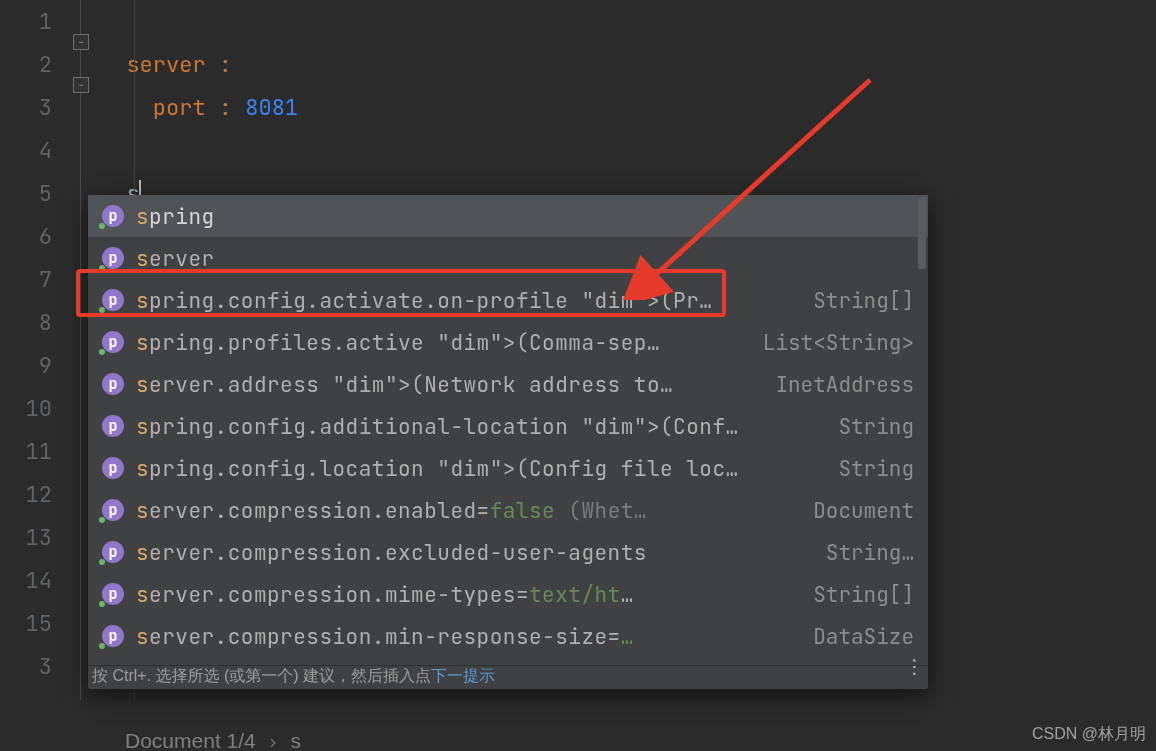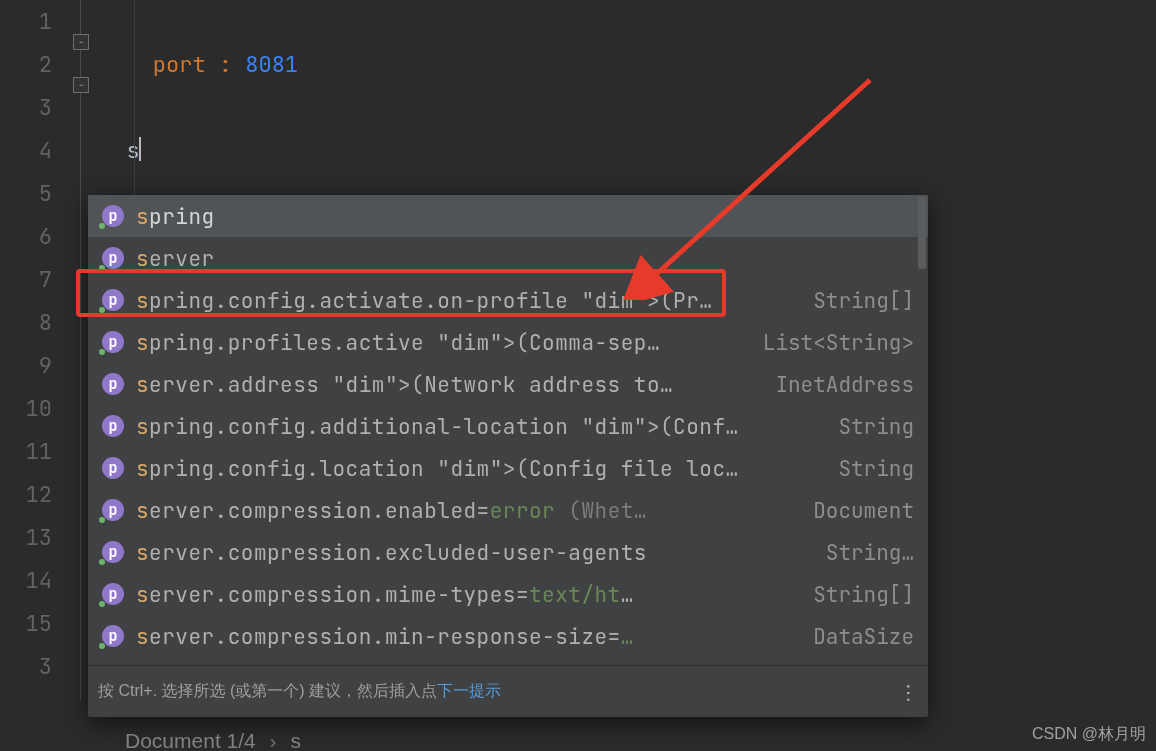--- a/index.html
+++ b/index.html
@@ -140,25 +140,25 @@
     background:transparent;
   }
   .scrollbar-thumb {
     position:absolute;
     right:0; top:0;
     width:8px; height:72px;
     background:#5a5c5e;
     border-radius:2px;
   }
   .popup-footer {
-    height: 52px;
+    height: 24px;
     border-top: 1px solid #2f2f2f;
     display: flex;
-    align-items: center;
-    padding: 0 10px;
+    align-items: flex-start;
+    padding: 0 4px;
     font-size: 16px;
     color: #9e9e9e;
     font-family: "Segoe UI","Microsoft YaHei",sans-serif;
   }
   .popup-footer .link { color: #5a9bd4; cursor:pointer;}
   .popup-footer .more {
     margin-left:auto;
     color:#aaa;
     font-size:20px;
     line-height:0;
@@ -220,20 +220,21 @@
 
   <div class="fold-col">
     <div class="vline"></div>
     <div class="fold-icon" style="top:34px">−</div>
     <div class="fold-icon" style="top:77px">−</div>
   </div>
 
   <div class="code-area">
     <div class="guide" style="left:34px"></div>
     <div class="code-line"></div>
+    <div class="code-line">  <span class="kw-key">server</span><span class="kw-punc"> :</span></div>
     <div class="code-line">    <span class="kw-key">port</span><span class="kw-punc"> : </span><span class="kw-num">8081</span></div>
     <div class="code-line"></div>
     <div class="code-line">  <span class="typed">s</span><span class="caret"></span></div>
   </div>
 </div>
 
 <div class="popup">
   <div class="popup-body" id="popup-body">
     <div class="scrollbar-track">
       <div class="scrollbar-thumb"></div>
@@ -266,21 +267,21 @@
         <div class="label"><span class="hi">s</span>pring.config.additional-location <span class="&lt;span">"dim"&gt;(Conf</span>…</div>
         <div class="type">String</div>
       </div>
       <div class="item">
         <div class="p-icon">p</div>
         <div class="label"><span class="hi">s</span>pring.config.location <span class="&lt;span">"dim"&gt;(Config</span> file loc…</div>
         <div class="type">String</div>
       </div>
       <div class="item">
         <div class="p-icon dotted">p</div>
-        <div class="label"><span class="hi">s</span>erver.compression.enabled=<span class="val">error</span> <span class="dim">(Whet…</span></div>
+        <div class="label"><span class="hi">s</span>erver.compression.enabled=<span class="val">false</span> <span class="dim">(Whet…</span></div>
         <div class="type">Document</div>
       </div>
       <div class="item">
         <div class="p-icon dotted">p</div>
         <div class="label"><span class="hi">s</span>erver.compression.excluded-user-agents</div>
         <div class="type">String…</div>
       </div>
       <div class="item">
         <div class="p-icon dotted">p</div>
         <div class="label"><span class="hi">s</span>erver.compression.mime-types=<span class="val">text/ht</span>…</div>

